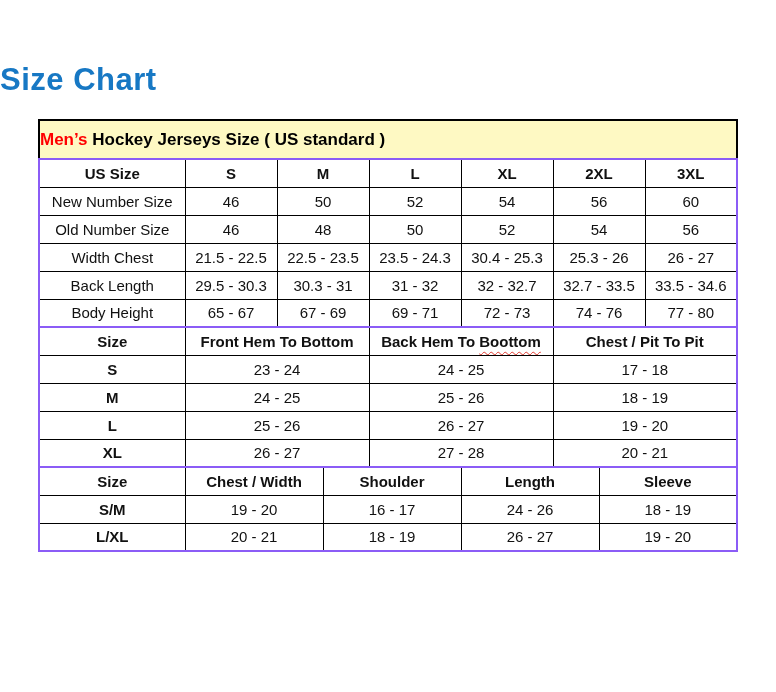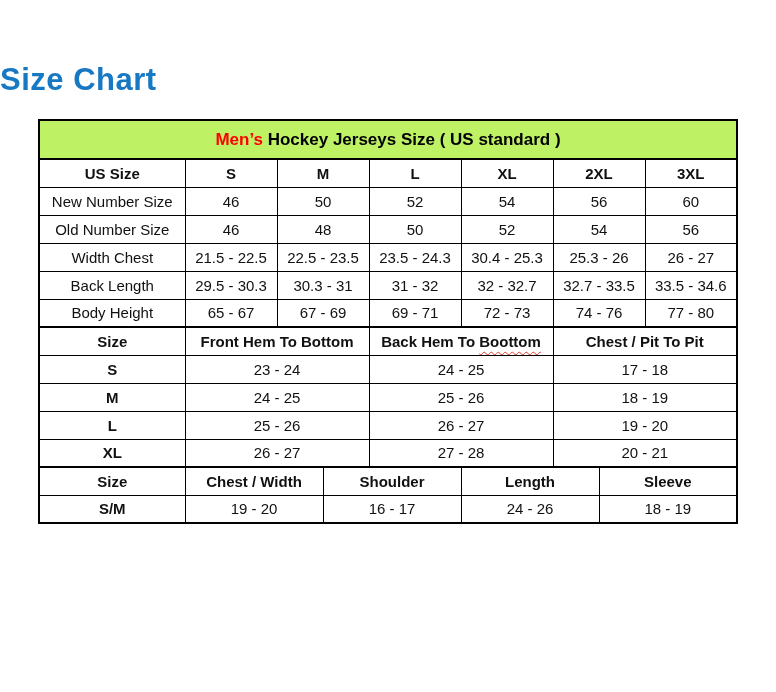--- a/index.html
+++ b/index.html
@@ -17,34 +17,34 @@
     font-weight: bold;
     color: #1778C4;
     letter-spacing: 0.5px;
   }
   .chart {
     width: 700px;
     margin: 21px auto 0 auto;
   }
   .size-section + .size-section { margin-top: -2px; }
   .section-header {
-    background: #bef264;
+    background: #fef9c3;
     border: 2px solid #000000;
-    text-align: center;
+    text-align: left;
     font-weight: bold;
     font-size: 17px;
     color: #000000;
     padding: 9px 0 8px 0;
   }
   .section-header .accent { color: #FF0000; }
   table {
     width: 100%;
     border-collapse: collapse;
     table-layout: fixed;
-    border: 2px solid #000000;
+    border: 2px solid #8b5cf6;
     margin-top: -2px;
   }
   th, td {
     border: 1px solid #000000;
     height: 28px;
     padding: 2px 3px;
     text-align: center;
     vertical-align: middle;
     font-size: 15px;
     overflow: hidden;
@@ -186,17 +186,24 @@
           </tr>
         </thead>
       <tbody>
           <tr>
             <td>S/M</td>
             <td>19 - 20</td>
             <td>16 - 17</td>
             <td>24 - 26</td>
             <td>18 - 19</td>
           </tr>
+          <tr>
+            <td>L/XL</td>
+            <td>20 - 21</td>
+            <td>18 - 19</td>
+            <td>26 - 27</td>
+            <td>19 - 20</td>
+          </tr>
         </tbody>
     </table>
   </section>
 
 </div>
 
 </body></html>

